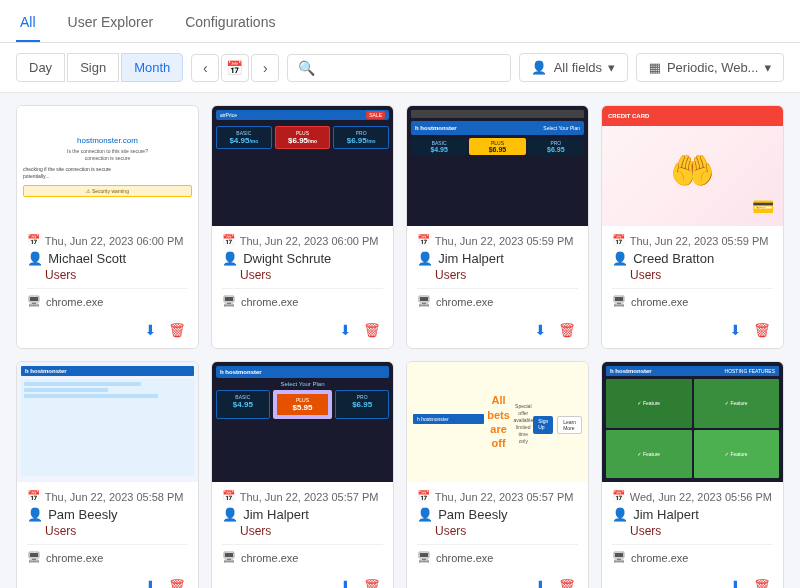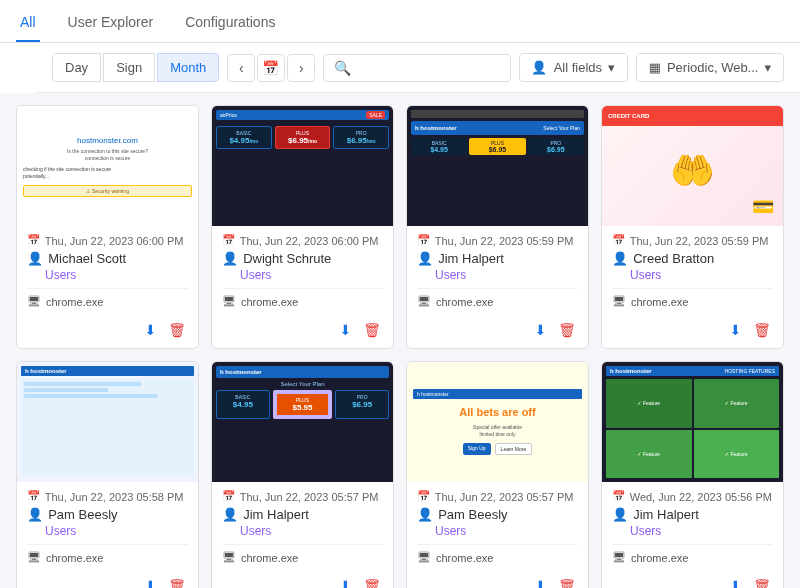--- a/index.html
+++ b/index.html
@@ -6,21 +6,21 @@
     body { font-family: -apple-system, BlinkMacSystemFont, 'Segoe UI', sans-serif; background: #f5f6fa; color: #333; font-size: 13px; }
 
     .app-container { width: 800px; min-height: 588px; background: #fff; overflow: hidden; }
 
     
     .top-nav { display: flex; align-items: flex-end; padding: 0 16px; border-bottom: 1px solid #e0e0e0; background: #fff; gap: 24px; }
     .nav-tab { padding: 14px 4px 10px; font-size: 14px; color: #666; cursor: pointer; border-bottom: 2px solid transparent; }
     .nav-tab.active { color: #1a73e8; border-bottom: 2px solid #1a73e8; font-weight: 500; }
 
     
-    .toolbar { display: flex; align-items: center; padding: 10px 16px; gap: 8px; background: #fff; border-bottom: 1px solid #e8e8e8; margin-left: 36px; }
+    .toolbar { display: flex; align-items: center; padding: 10px 16px; gap: 8px; background: #fff; border-bottom: 1px solid #e8e8e8; }
     .time-buttons { display: flex; gap: 2px; }
     .time-btn { padding: 6px 12px; border: 1px solid #ddd; background: #fff; font-size: 13px; cursor: pointer; color: #555; border-radius: 0; }
     .time-btn:first-child { border-radius: 4px 0 0 4px; }
     .time-btn.active { background: #e8f0fe; color: #1a73e8; border-color: #c5d8fc; font-weight: 500; }
     .time-btn:last-child { border-radius: 0 4px 4px 0; }
 
     .nav-arrows { display: flex; gap: 2px; align-items: center; }
     .arrow-btn { width: 28px; height: 28px; border: 1px solid #ddd; background: #fff; cursor: pointer; display: flex; align-items: center; justify-content: center; font-size: 14px; color: #555; border-radius: 4px; }
     .calendar-btn { width: 28px; height: 28px; border: 1px solid #ddd; background: #fff; cursor: pointer; display: flex; align-items: center; justify-content: center; font-size: 14px; color: #555; border-radius: 4px; }
 
@@ -32,21 +32,21 @@
 
     
     .grid-container { padding: 12px 16px; display: grid; grid-template-columns: repeat(4, 1fr); gap: 12px; background: #f5f6fa; }
 
     .card { background: #fff; border-radius: 6px; border: 1px solid #e0e0e0; overflow: hidden; }
     .card-thumb { width: 100%; height: 120px; background: #e8edf5; overflow: hidden; position: relative; }
 
     .card-body { padding: 8px 10px; }
     .card-time { font-size: 11px; color: #666; margin-bottom: 4px; display: flex; align-items: center; gap: 4px; }
     .card-user { font-size: 13px; font-weight: 500; color: #333; display: flex; align-items: center; gap: 5px; margin-bottom: 2px; }
-    .card-role { font-size: 12px; color: #8b5cf6; margin-bottom: 6px; padding-left: 18px; }
+    .card-role { font-size: 12px; color: #7f1d1d; margin-bottom: 6px; padding-left: 18px; }
     .card-app { display: flex; align-items: center; gap: 5px; font-size: 11px; color: #555; border-top: 1px solid #f0f0f0; padding-top: 6px; margin-top: 2px; }
     .card-actions { display: flex; justify-content: flex-end; gap: 8px; padding: 4px 10px 8px; align-items: center; }
     .action-btn { cursor: pointer; font-size: 14px; padding: 2px; }
     .download-btn { color: #1a73e8; }
     .delete-btn { color: #e53935; }
 
     
     .hm-thumb { background: #fff; display: flex; flex-direction: column; align-items: center; justify-content: center; font-size: 6px; color: #333; padding: 6px; }
   </style>
 </head>
@@ -314,21 +314,21 @@
         <span>chrome.exe</span>
       </div>
     </div>
     <div class="card-actions">
       <span class="action-btn download-btn" title="Download">⬇</span>
       <span class="action-btn delete-btn" title="Delete">🗑</span>
     </div>
   </div>
       <div class="card">
     <div class="card-thumb">
-      <div style="background:#fffde7;width:100%;height:100%;display:flex;flex-direction:column;align-items:center;justify-content:center;padding:6px;">
+      <div style="background:#fffde7;width:100%;height:100%;display:flex;align-items:center;justify-content:center;padding:6px;">
         <div style="background:#1565c0;width:100%;height:10px;border-radius:1px;margin-bottom:6px;display:flex;align-items:center;padding:0 4px;">
           <span style="font-size:5px;color:#fff;">h hostmonster</span>
         </div>
         <div style="font-size:11px;font-weight:bold;color:#f57f17;text-align:center;line-height:1.3;">All bets are off</div>
         <div style="font-size:5px;color:#555;margin-top:4px;text-align:center;line-height:1.4;">Special offer available<br>limited time only</div>
         <div style="display:flex;gap:4px;margin-top:5px;">
           <div style="background:#1565c0;border-radius:2px;padding:2px 5px;font-size:5px;color:#fff;">Sign Up</div>
           <div style="background:#fff;border:1px solid #ccc;border-radius:2px;padding:2px 5px;font-size:5px;color:#333;">Learn More</div>
         </div>
       </div>

